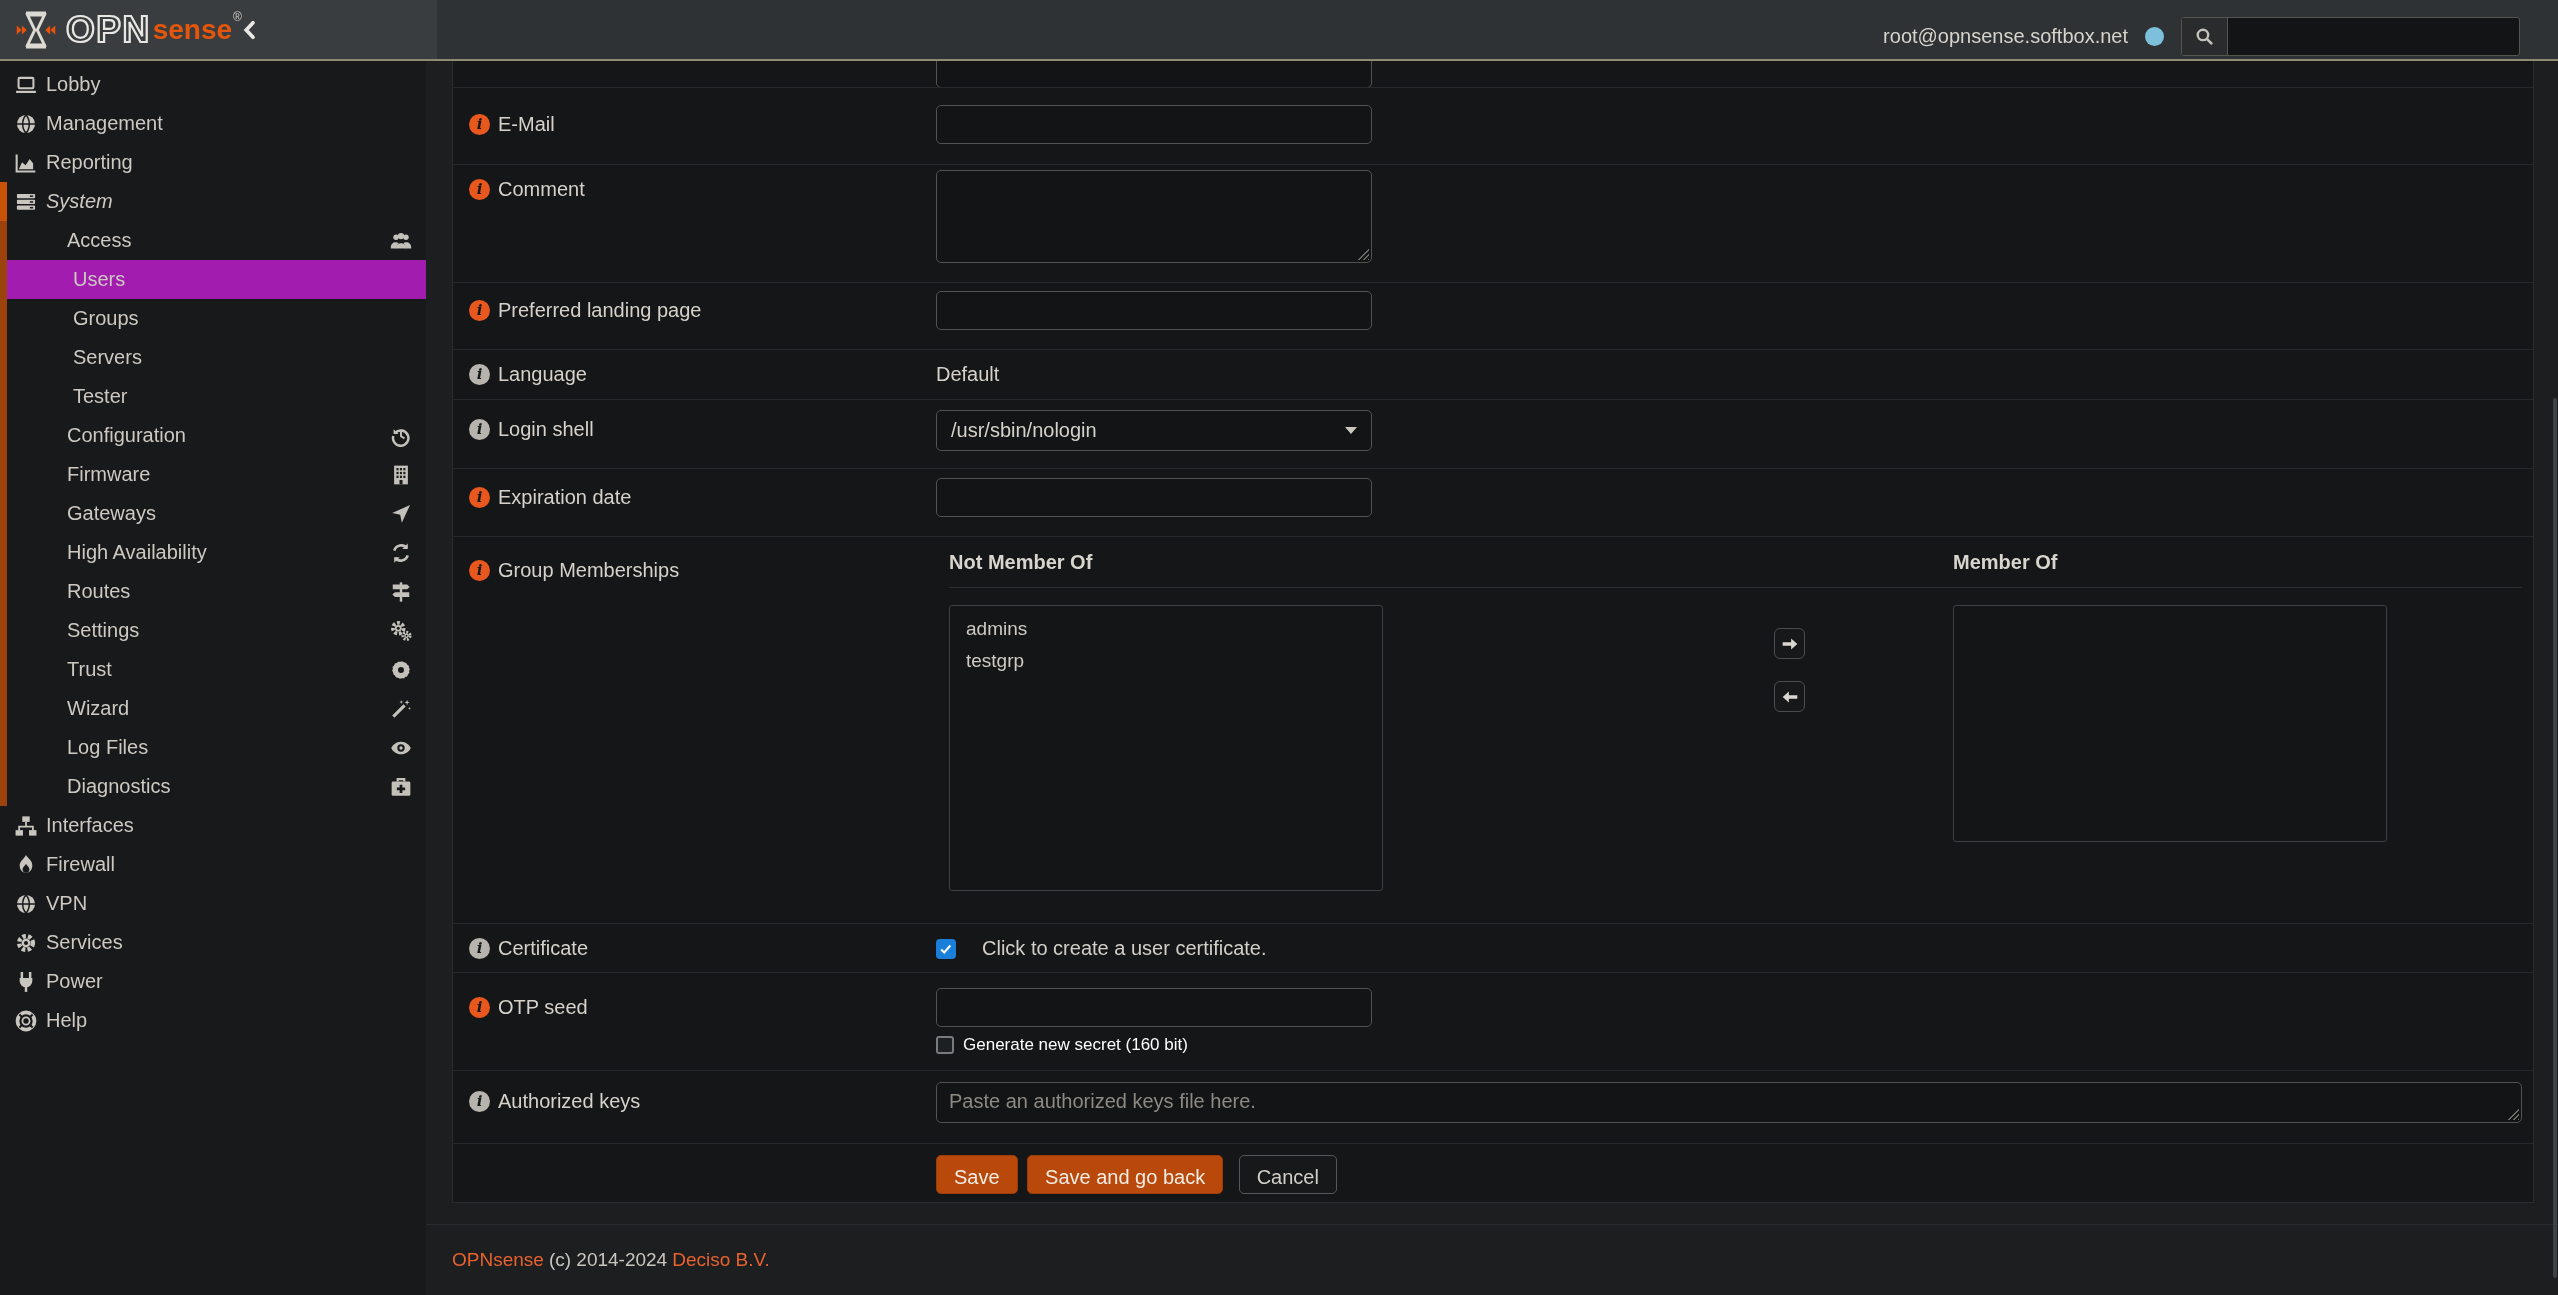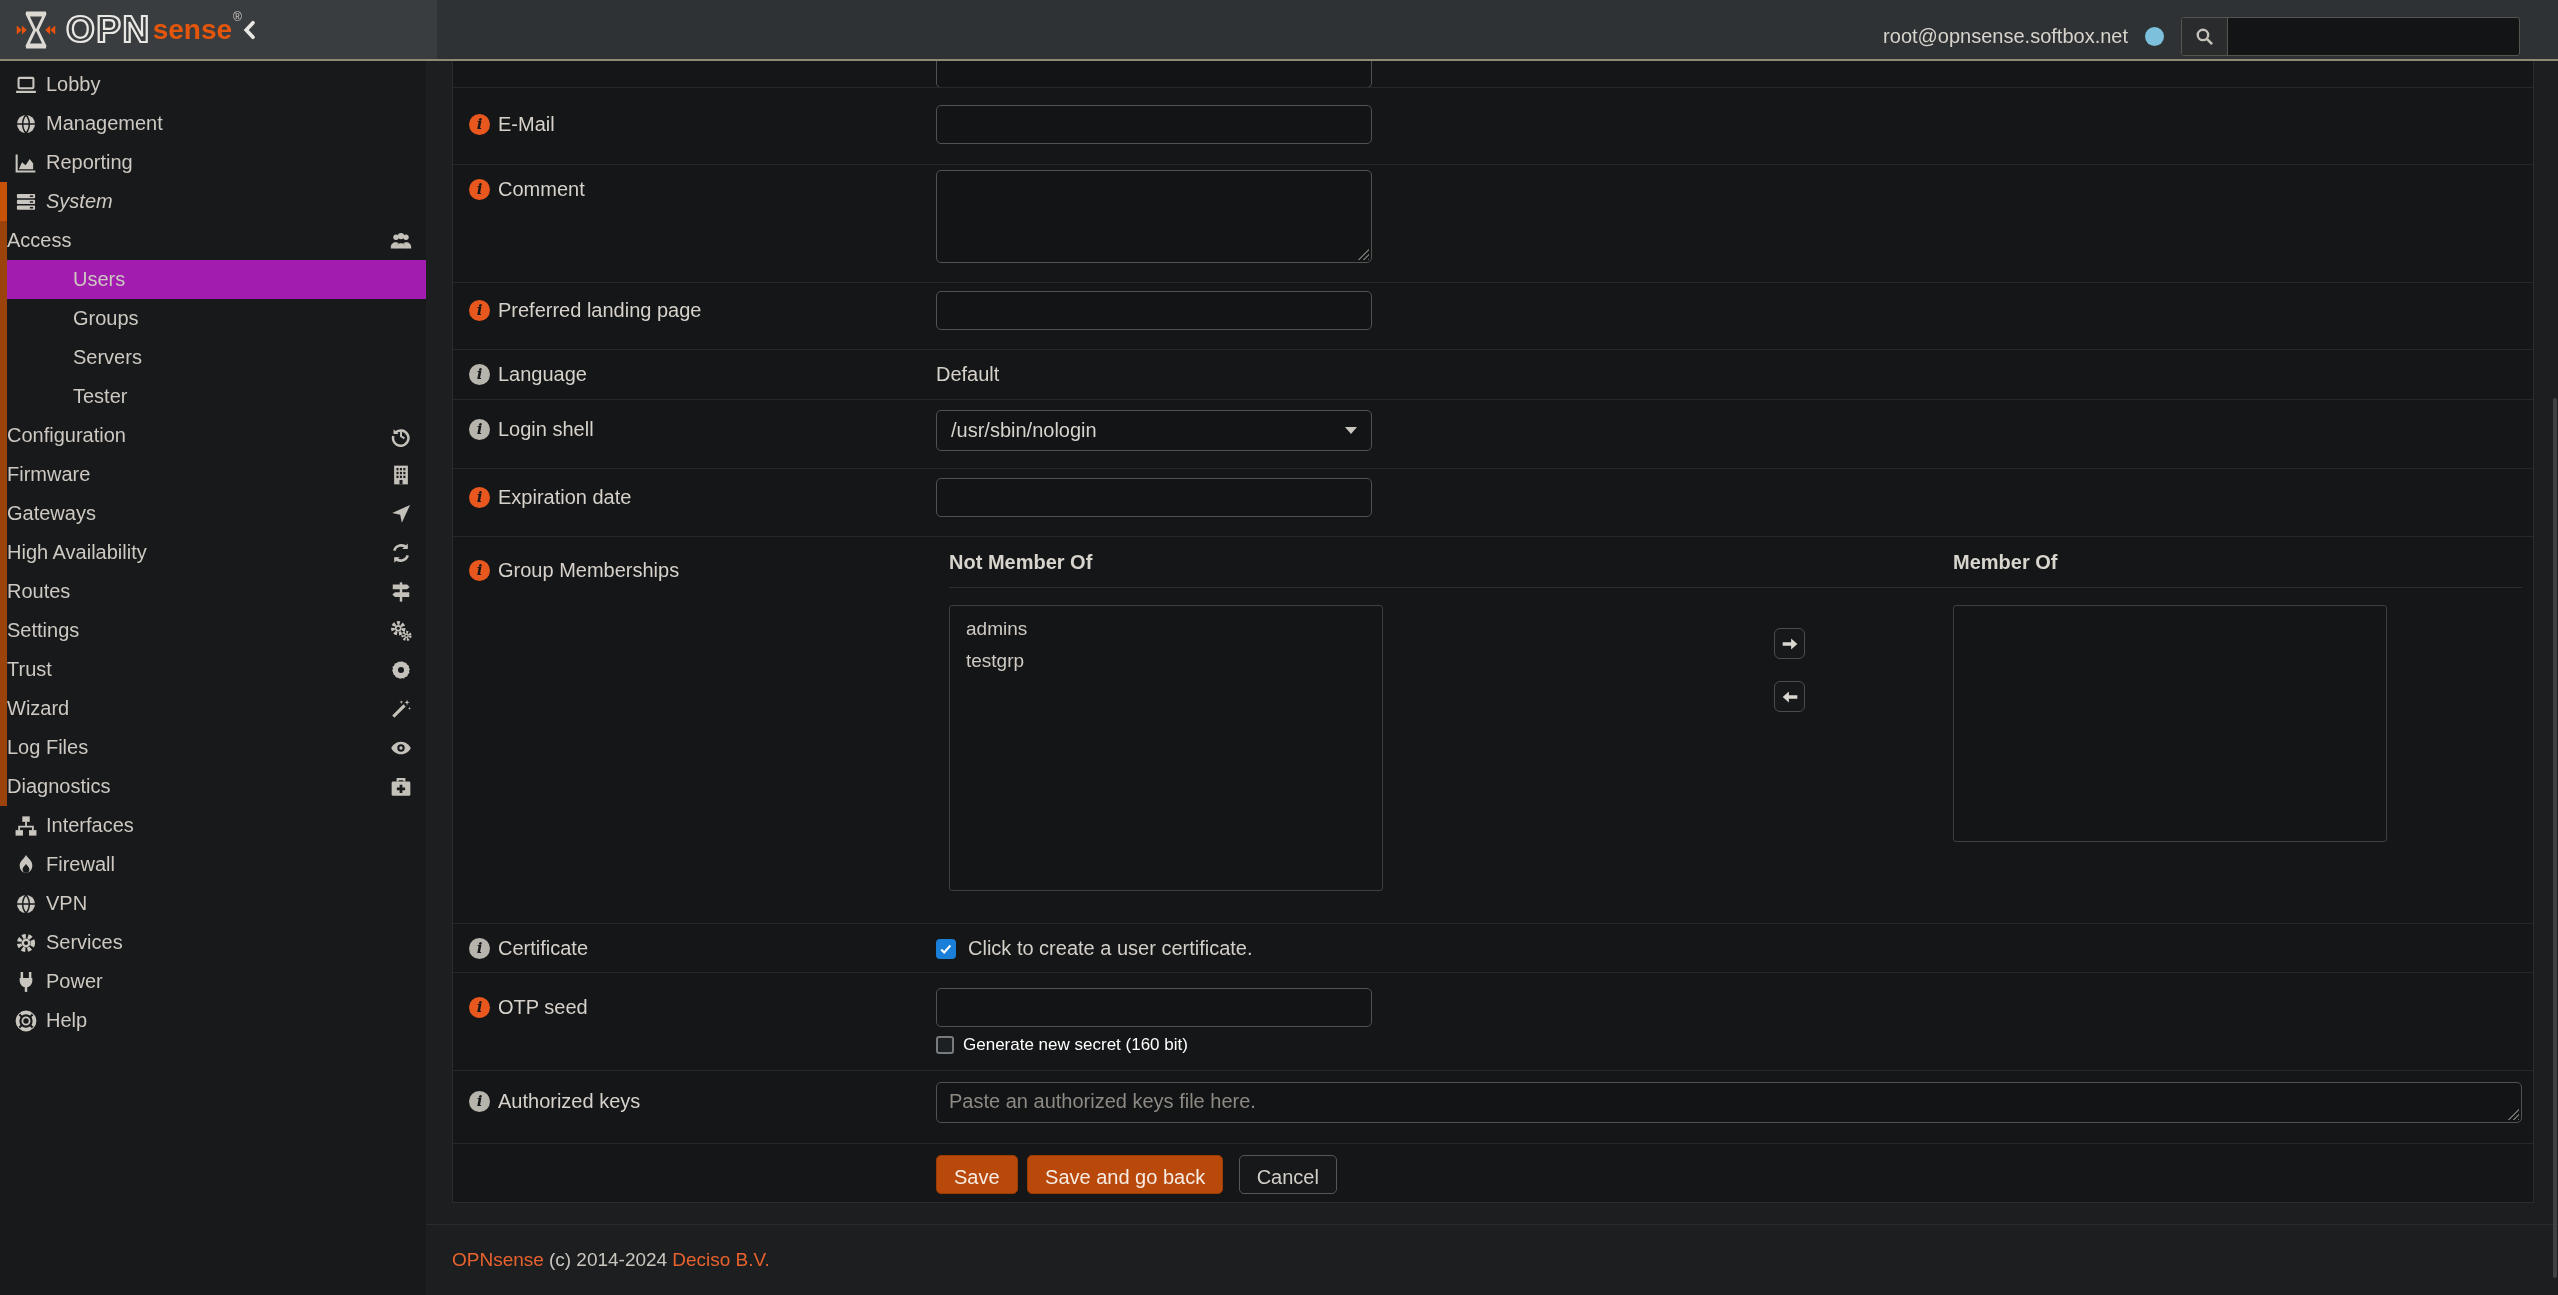--- a/index.html
+++ b/index.html
@@ -29,21 +29,21 @@
 
   
   .sidebar{position:absolute;left:0;top:61px;width:426px;bottom:0;background:#18191b;
     padding-top:4px;z-index:10;}
   .nav-item{height:39px;display:flex;align-items:center;border-left:7px solid transparent;
     cursor:pointer;color:#cdc9c2;font-size:20px;}
   .nav-item.branch{border-left-color:#9c420c;}
   .nav-item.branch.lvl1{border-left-color:#c85207;font-style:italic;}
   .nav-item.selected{background:#a21caf;align-items:center;}
   .lvl1{padding-left:7px;}
-  .lvl2{gap:19px;}
+  .lvl2{padding-left:60px;gap:19px;}
   .lvl3{padding-left:66px;}
   .nav-item .lic{width:24px;margin-right:8px;display:flex;justify-content:center;color:#c9c6bf;}
   .nav-item .ric{margin-left:auto;margin-right:14px;display:flex;color:#c4c1ba;}
   .nav-item .lbl{white-space:nowrap;}
 
   
   .main{position:absolute;left:426px;top:61px;right:0;bottom:0;background:#1c1e20;}
   .panel{margin-left:26px;width:2082px;background:#151617;border:1px solid #2a2d30;border-top:none;}
   .frow{display:flex;border-top:1px solid #26292c;padding-left:16px;}
   .frow.first{border-top:none;position:relative;overflow:hidden;}
@@ -86,21 +86,21 @@
   .dl-list.right{position:absolute;left:1017px;top:17px;height:237px;}
   .dl-item{font-size:19px;color:#cfcbc4;padding:5px 16px;cursor:pointer;}
   .dl-mid{position:absolute;left:838px;top:40px;display:flex;flex-direction:column;gap:22px;}
   .abtn{width:31px;height:31px;border:1px solid #4a4d50;border-radius:6px;background:#17181a;
     color:#dad7d0;display:flex;align-items:center;justify-content:center;padding:0;cursor:pointer;}
 
   
   .cbx{width:20px;height:20px;border-radius:4px;background:#1a7fd8;display:inline-flex;
     align-items:center;justify-content:center;flex:none;cursor:pointer;}
   .cbx.un{width:18px;height:18px;background:#1d2023;border:2px solid #787b7d;border-radius:3px;}
-  .inline-ctl{display:flex;align-items:center;gap:12px;height:39px;}
+  .inline-ctl{display:flex;align-items:center;gap:26px;height:39px;}
   .cbx-text{font-size:20px;color:#d2cfc8;}
   .cbx-text.small{font-size:17px;color:#ffffff;}
   .otp-check{display:flex;align-items:center;gap:9px;margin-top:8px;}
 
   
   .btn{height:39px;border-radius:5px;font-size:20px;padding:10px 17px;border:1px solid transparent;
     cursor:pointer;font-family:"Liberation Sans",sans-serif;}
   .btn.primary{background:#b8490b;border-color:#9c3c05;color:#f6ece4;}
   .btn.default{background:#17181a;border-color:#55585a;color:#d2cfc8;}
   .btn.save{margin-right:5px;}

